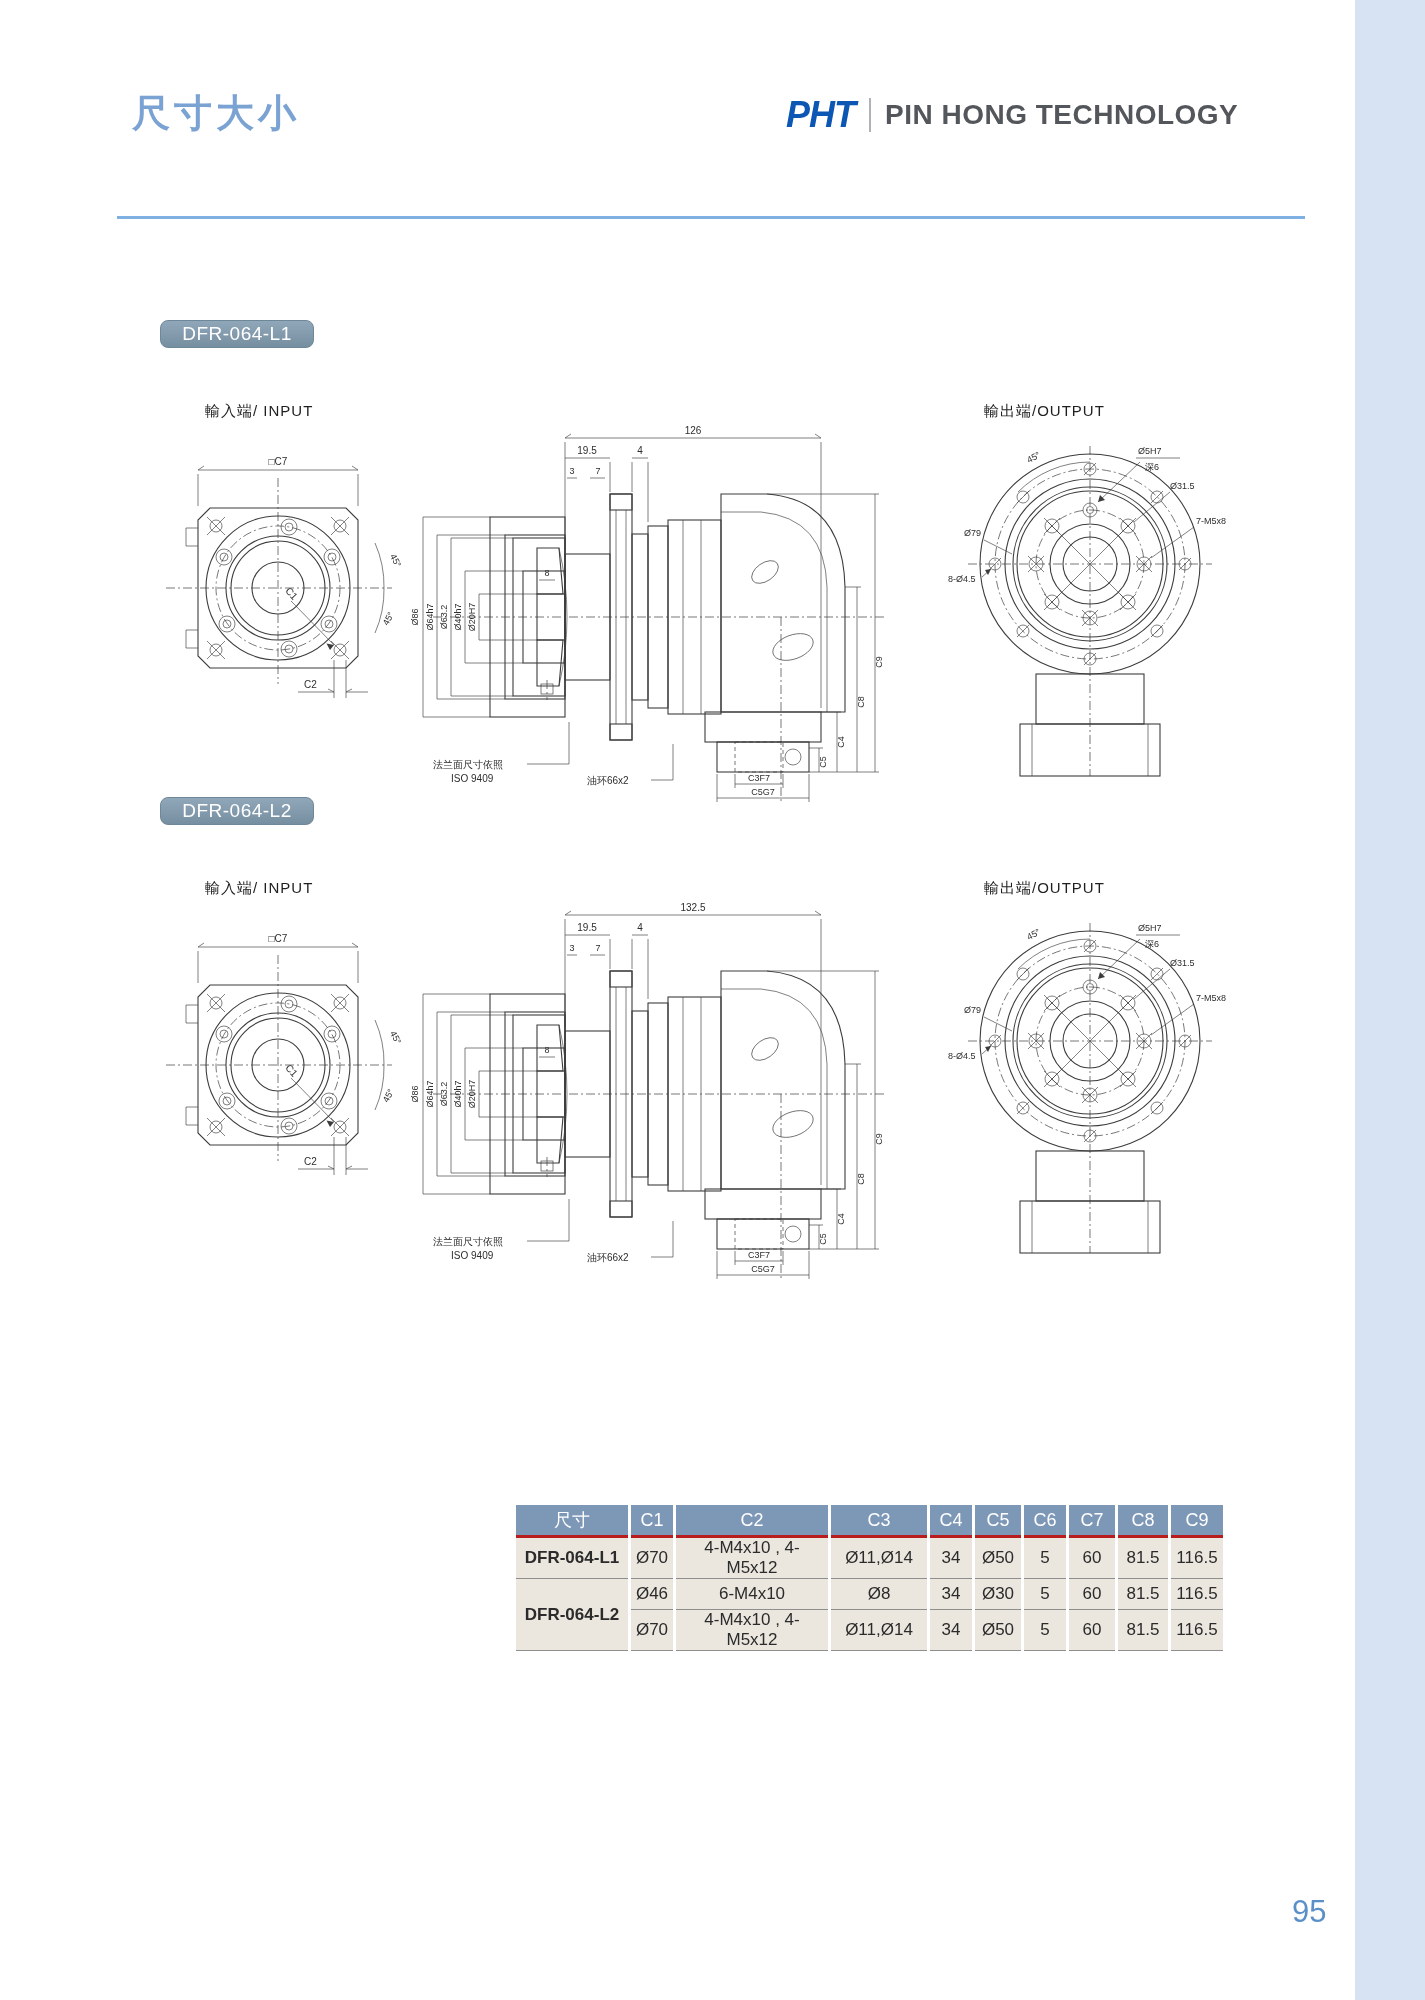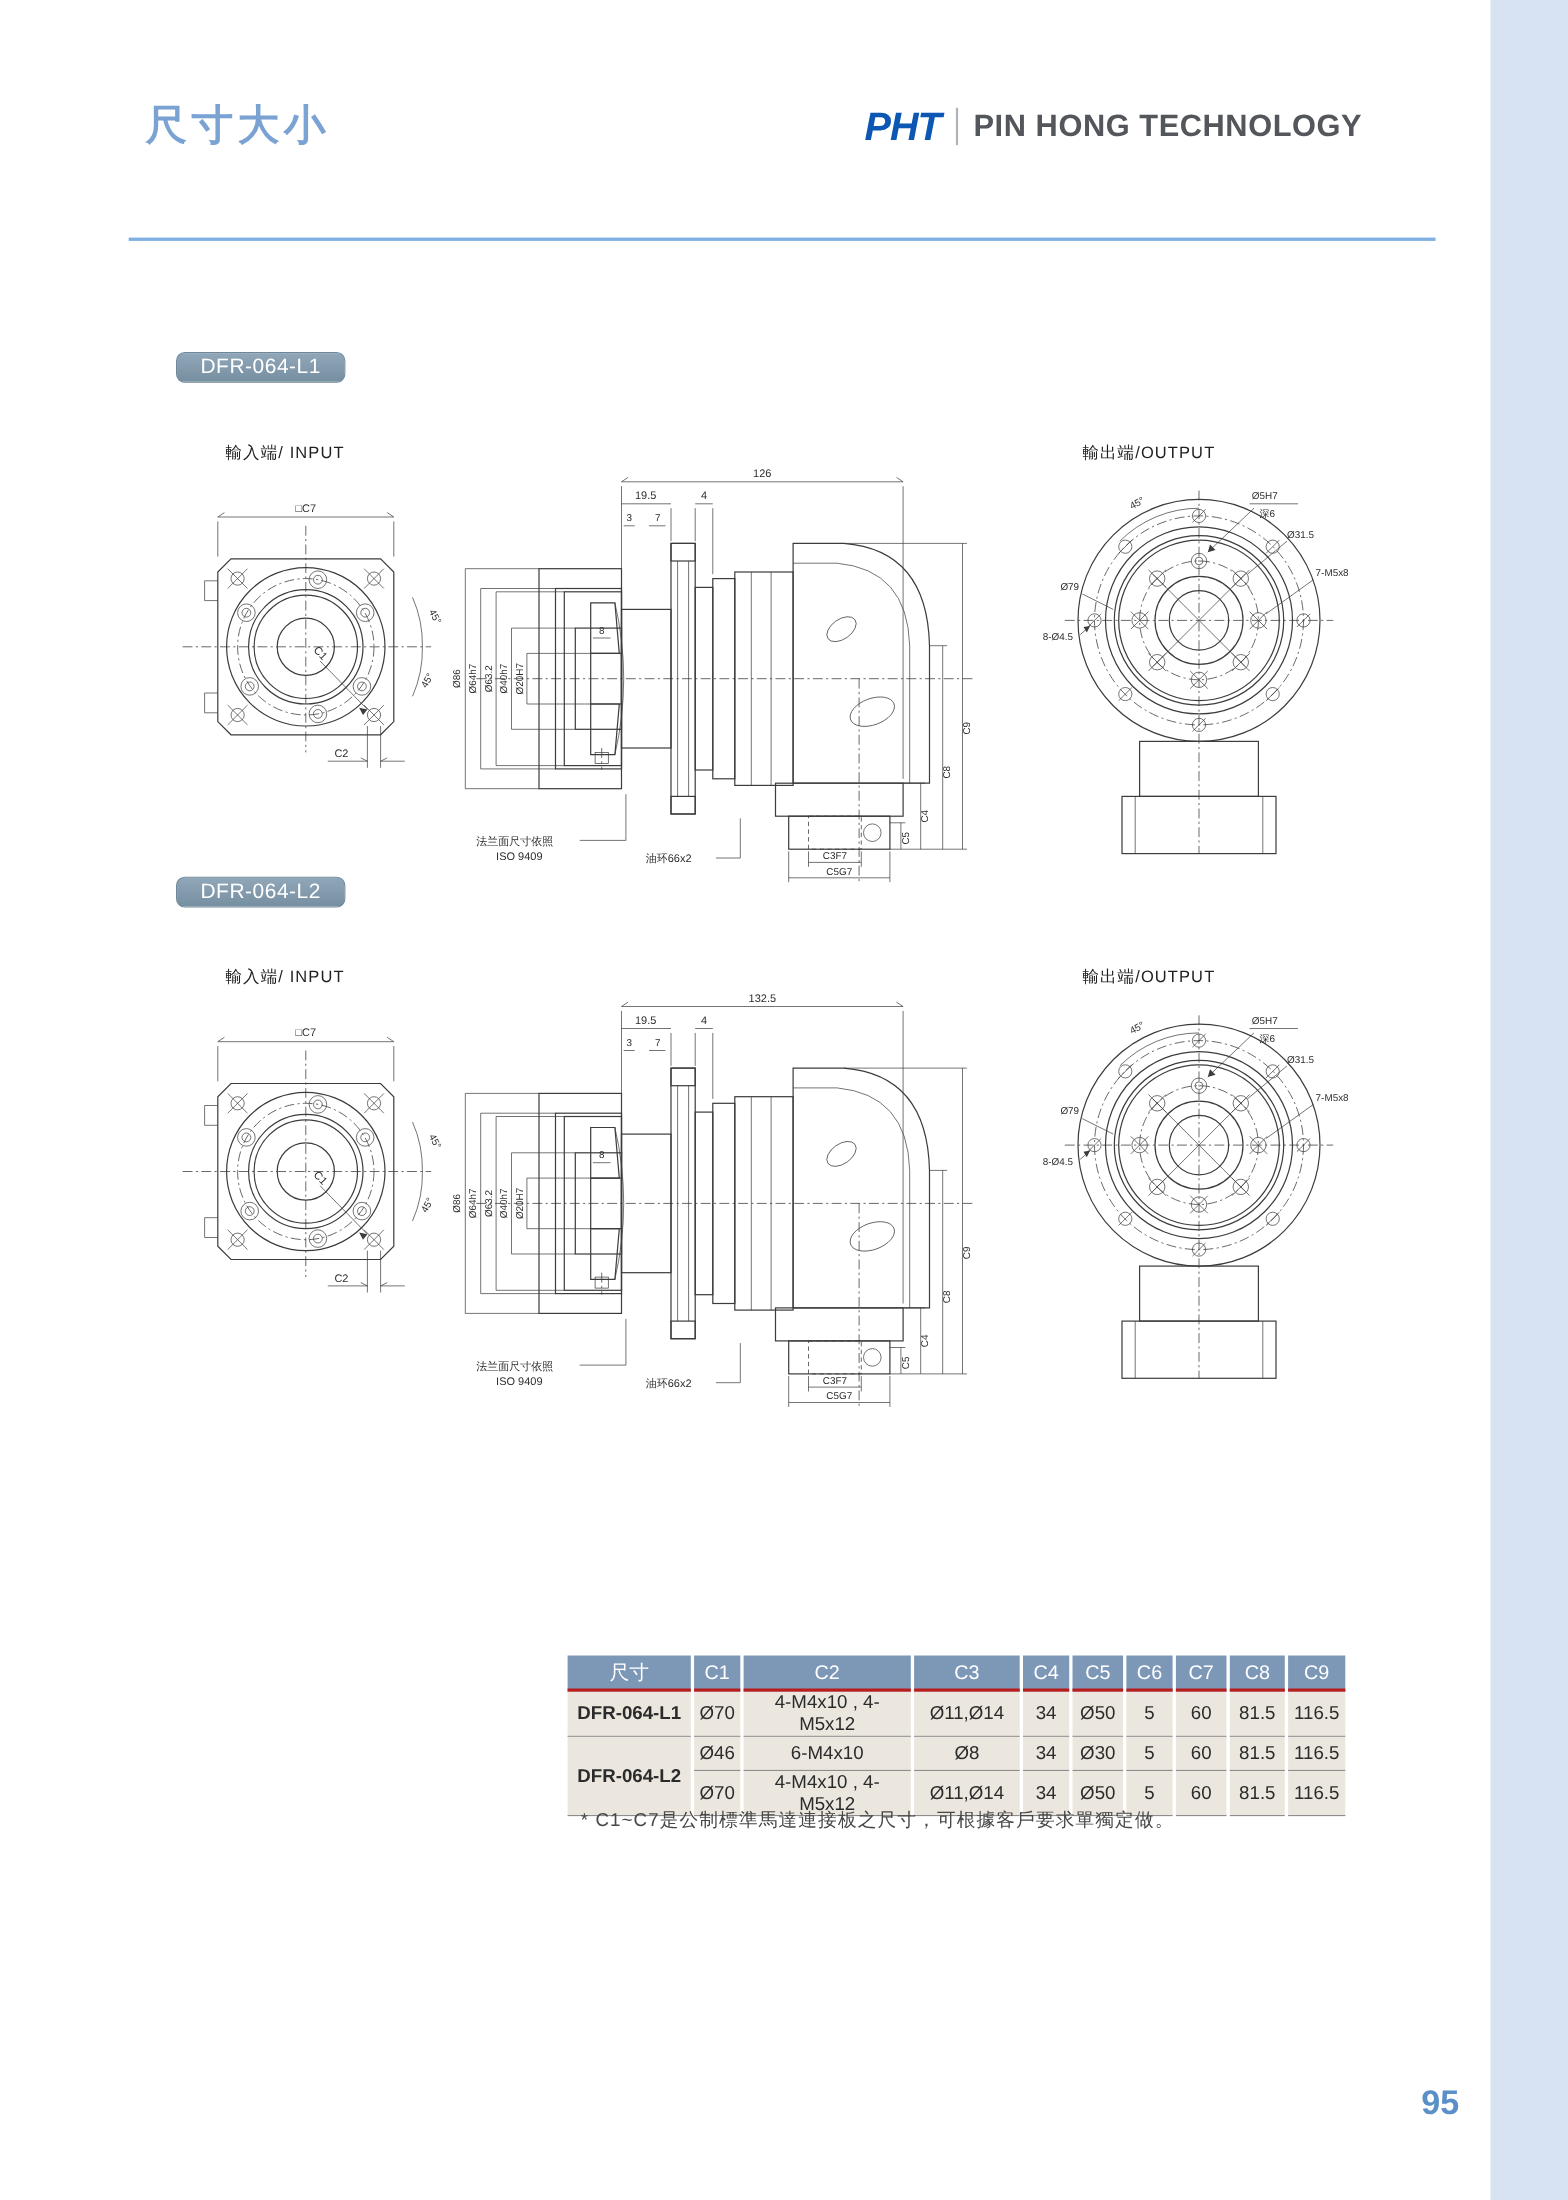--- a/index.html
+++ b/index.html
@@ -47,21 +47,21 @@
   .dim-table th {
     background:#7D97B7; color:#fff; font-size:18px; font-weight:400; height:30px; padding:0 3px;
     border-bottom:3px solid #b91c1c; text-align:center; }
   .dim-table td {
     background:#EBE7DF; color:#2B2B2B; font-size:17px; text-align:center; height:30px;
     padding:0 3px; border-bottom:1px solid #8E8E8E; }
   .dim-table td.model { font-weight:700; }
   .col0{width:112px}.col1{width:42px}.col2{width:152px}.col3{width:96px}.col4{width:42px}
   .col5{width:46px}.col6{width:42px}.col7{width:46px}.col8{width:50px}.col9{width:52px}
   .footnote { left:528px; top:1643px; font-size:17px; color:#474747; letter-spacing:1px; }
-  .page-number { left:1292px; top:1894px; font-size:31px; color:#5A8FC7; font-weight:700; }
+  .page-number { left:1292px; top:1894px; font-size:31px; color:#5A8FC7; font-weight:400; }
 </style>
 </head>
 <body>
 
 <div class="page">
   <div class="abs side-band"></div>
 
   <div class="abs page-title">尺寸大小</div>
   <div class="abs brand">
     <span class="brand-logo">PHT</span>
@@ -560,15 +560,14 @@
         <td>34</td>
         <td>Ø50</td>
         <td>5</td>
         <td>60</td>
         <td>81.5</td>
         <td>116.5</td>
       </tr>
     </tbody>
   </table>
 
-  <div class="abs footnote">* C1~C7是公制標準馬達連接板之尺寸，可根據客戶要求單獨定做。</div>
   <div class="abs page-number">95</div>
 </div>
 
 </body></html>

